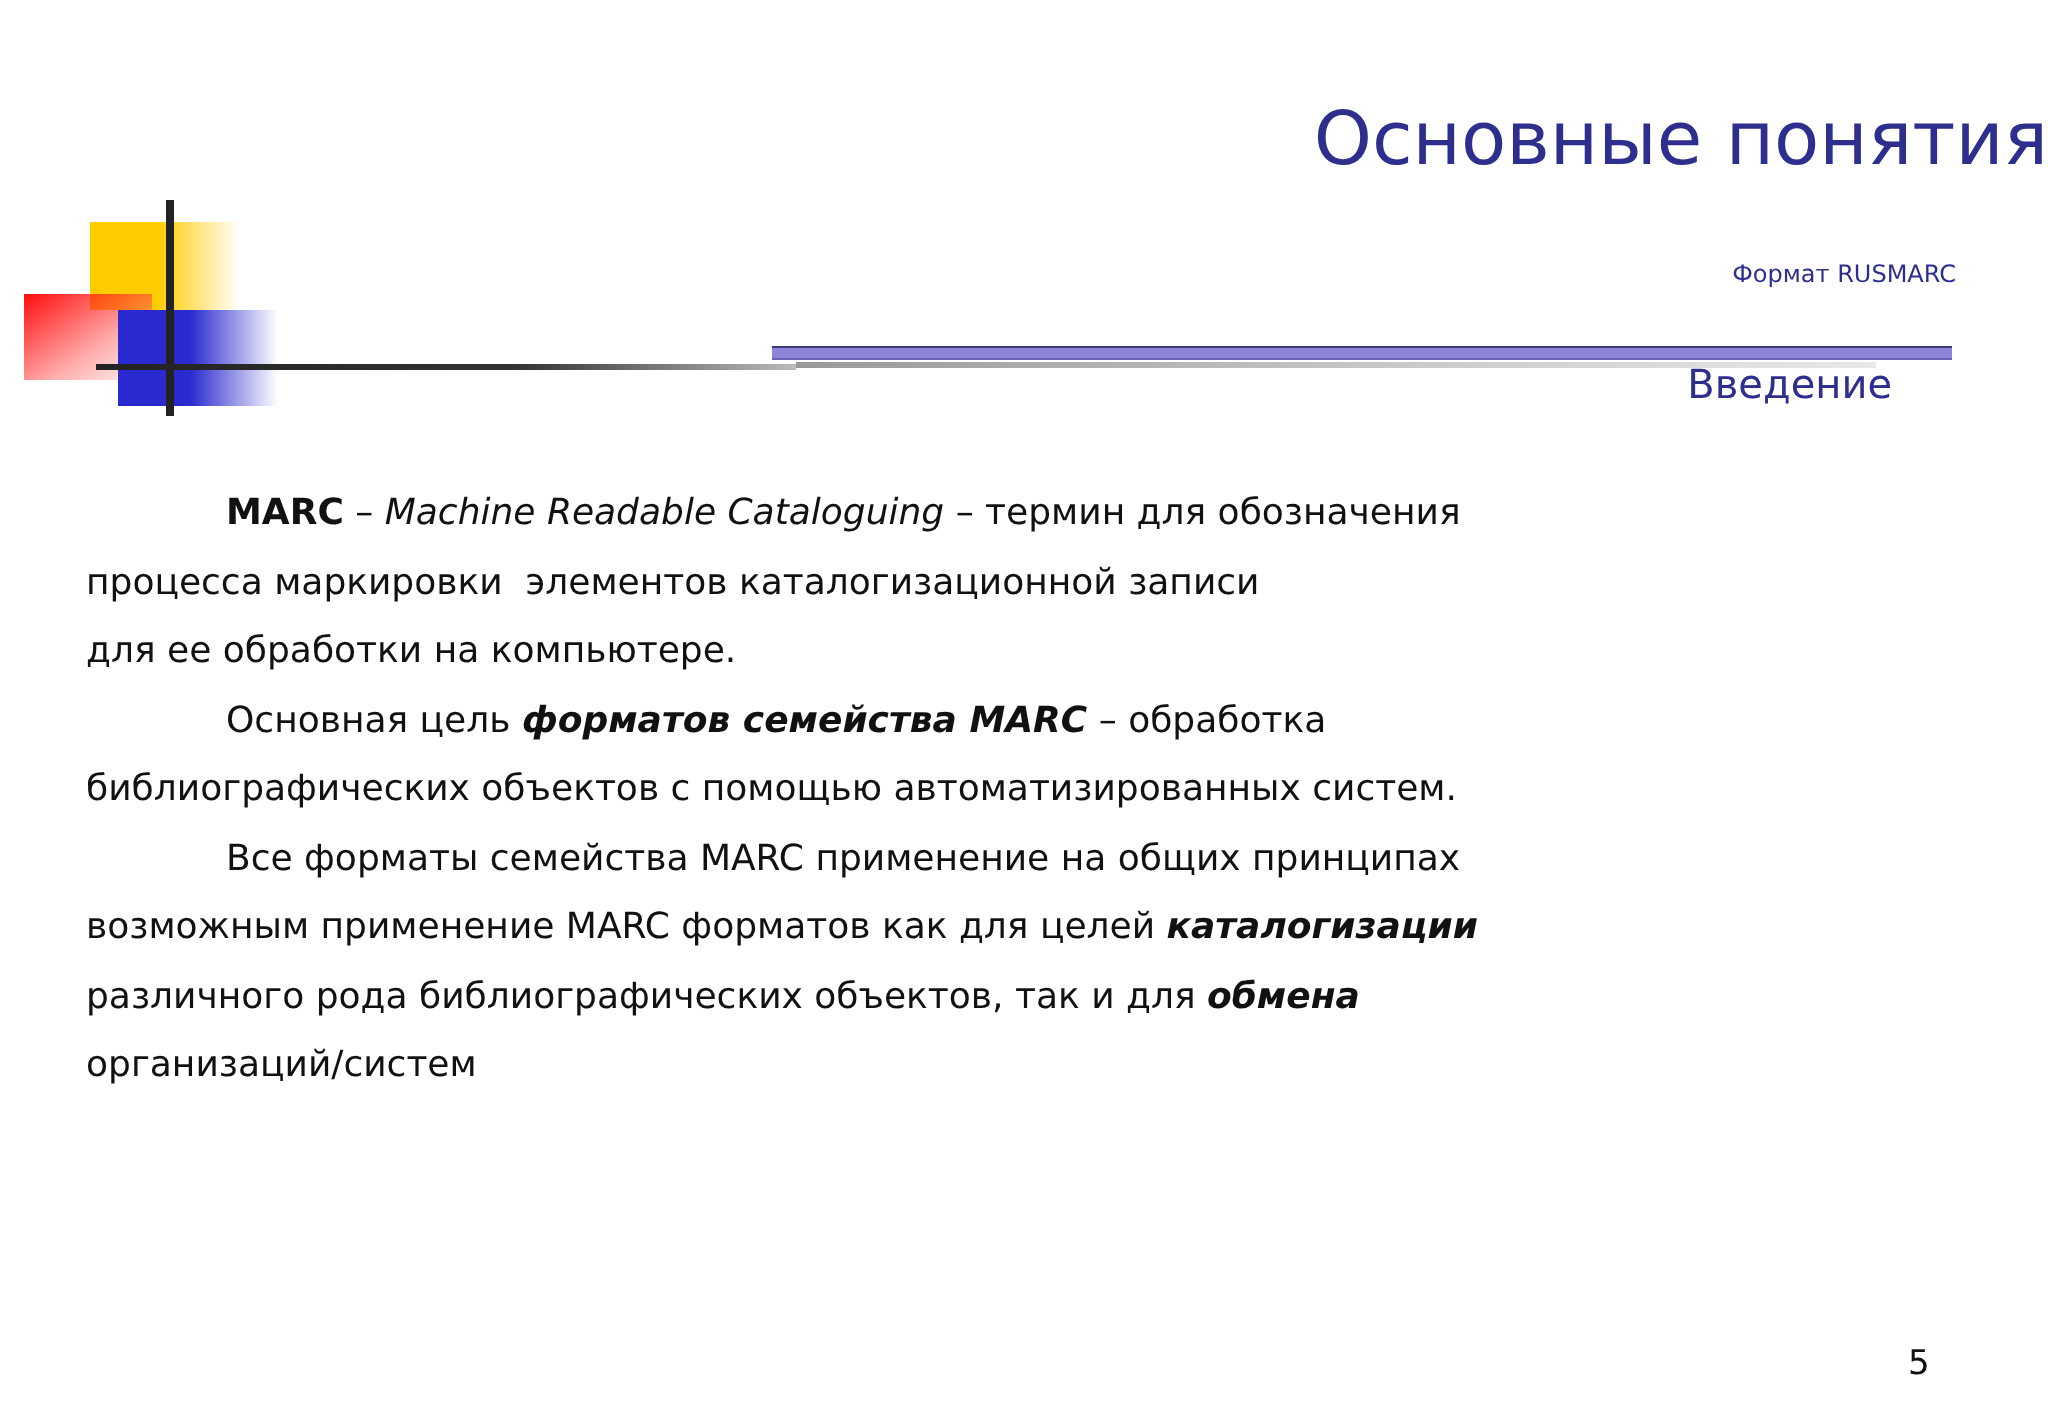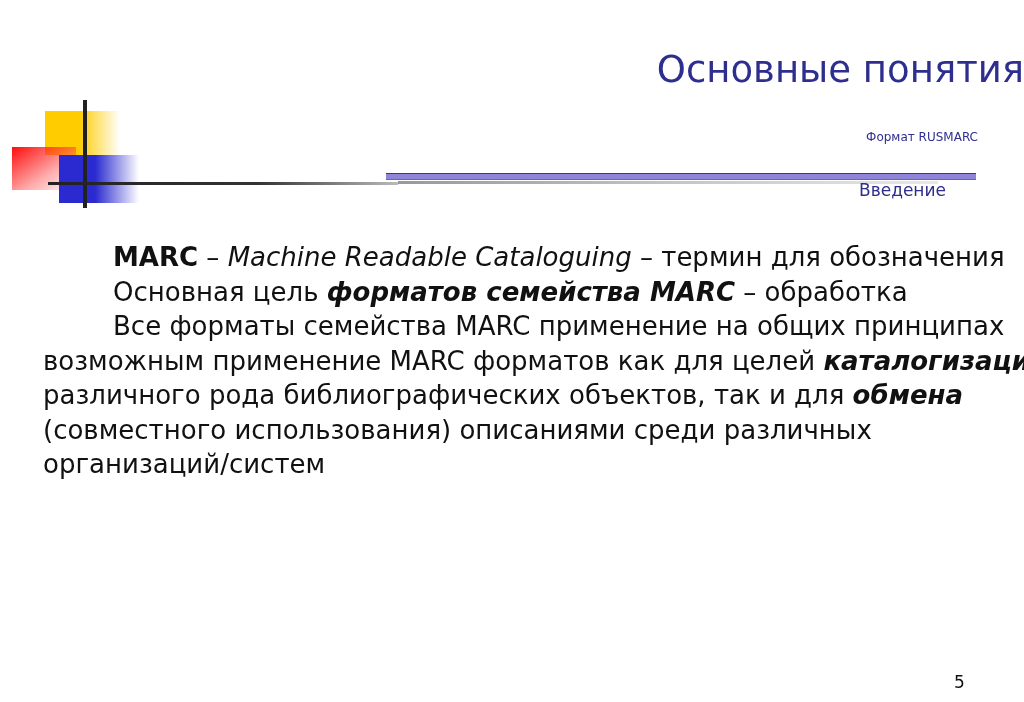--- a/index.html
+++ b/index.html
@@ -94,29 +94,29 @@
       left: 398px;
       top: 181px;
       width: 540px;
       height: 3px;
       background: linear-gradient(to right, #999999, #cccccc 60%, #e8e8e8);
     }
     .section {
       position: absolute;
       right: 78px;
       top: 180px;
-      font-size: 17px;
+      font-size: 20px;
       color: #2e2e8f;
     }
     .body-text {
       position: absolute;
       left: 43px;
       top: 240px;
       width: 960px;
-      font-size: 26px;
+      font-size: 18px;
       line-height: 34.5px;
       color: #111111;
     }
     .body-text .line {
       white-space: pre;
     }
     .indent {
       padding-left: 70px;
     }
     .b { font-weight: bold; }
@@ -142,23 +142,25 @@
 <div class="hline"></div>
 
 <div class="title">Основные понятия</div>
 <div class="subtitle">Формат RUSMARC</div>
 <div class="rule"></div>
 <div class="rule-shadow"></div>
 <div class="section">Введение</div>
 
 <div class="body-text">
   <div class="line indent"><span class="b">MARC</span><span> – </span><span class="i">Machine Readable Cataloguing</span><span> – термин для обозначения</span></div>
+  <div class="line">процесса маркировки  элементов каталогизационной записи</div>
+  <div class="line">для ее обработки на компьютере.</div>
 
   <div class="line indent"><span>Основная цель </span><span class="bi">форматов семейства MARC</span><span> – обработка</span></div>
+  <div class="line">библиографических объектов с помощью автоматизированных систем.</div>
 
   <div class="line indent">Все форматы семейства MARC применение на общих принципах</div>
   <div class="line"><span>возможным применение MARC форматов как для целей </span><span class="bi">каталогизации</span></div>
   <div class="line"><span>различного рода библиографических объектов, так и для </span><span class="bi">обмена</span></div>
-  <div class="line">(совместного использования) описаниями среди различных</div>
   <div class="line">организаций/систем</div>
 </div>
 
 <div class="page-num">5</div>
 
 </body></html>

